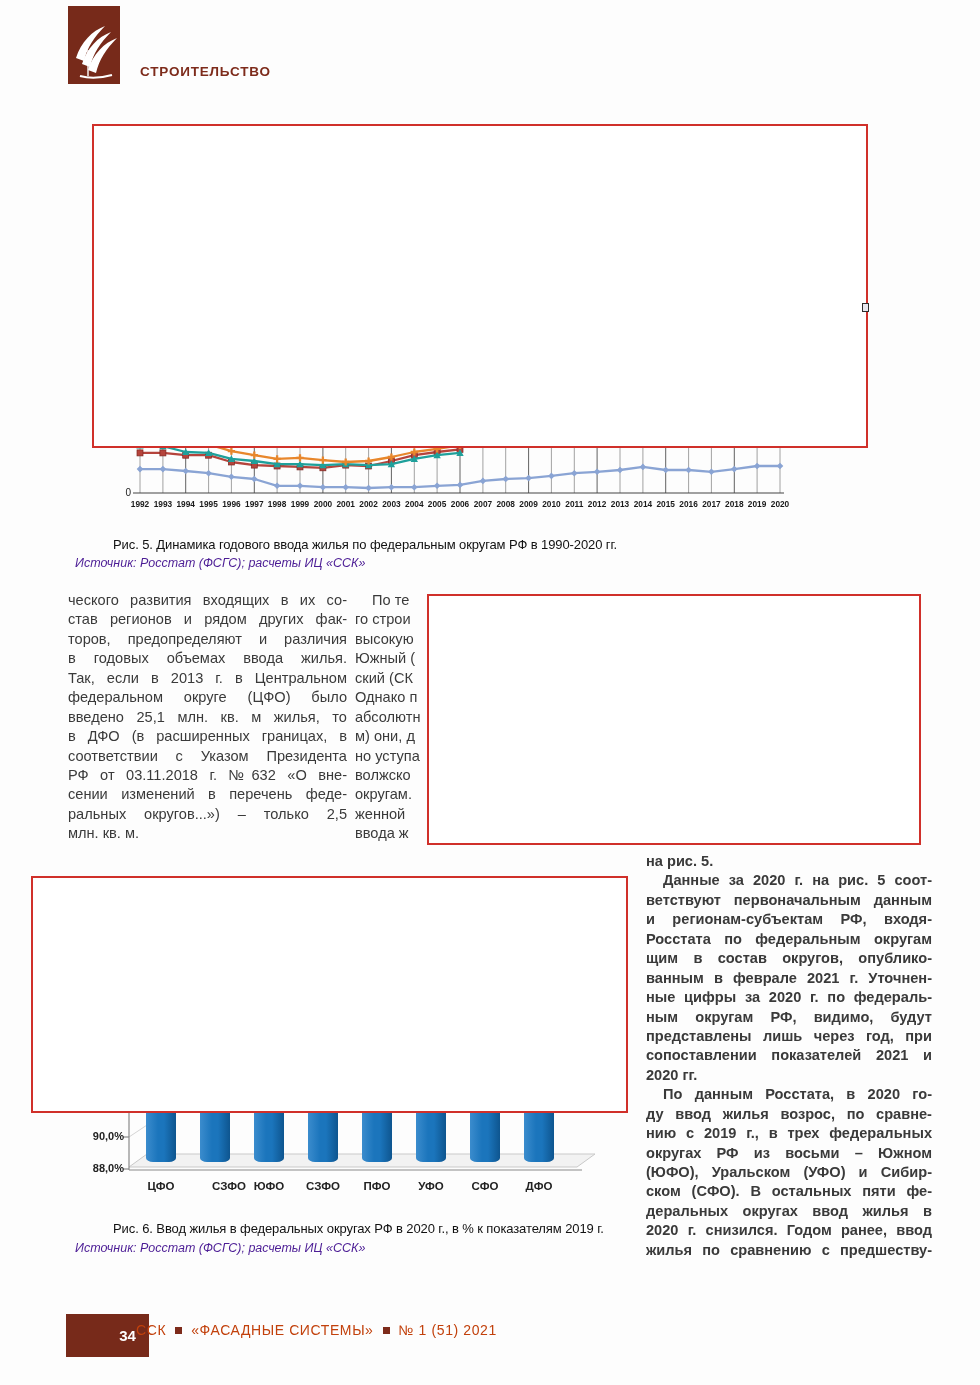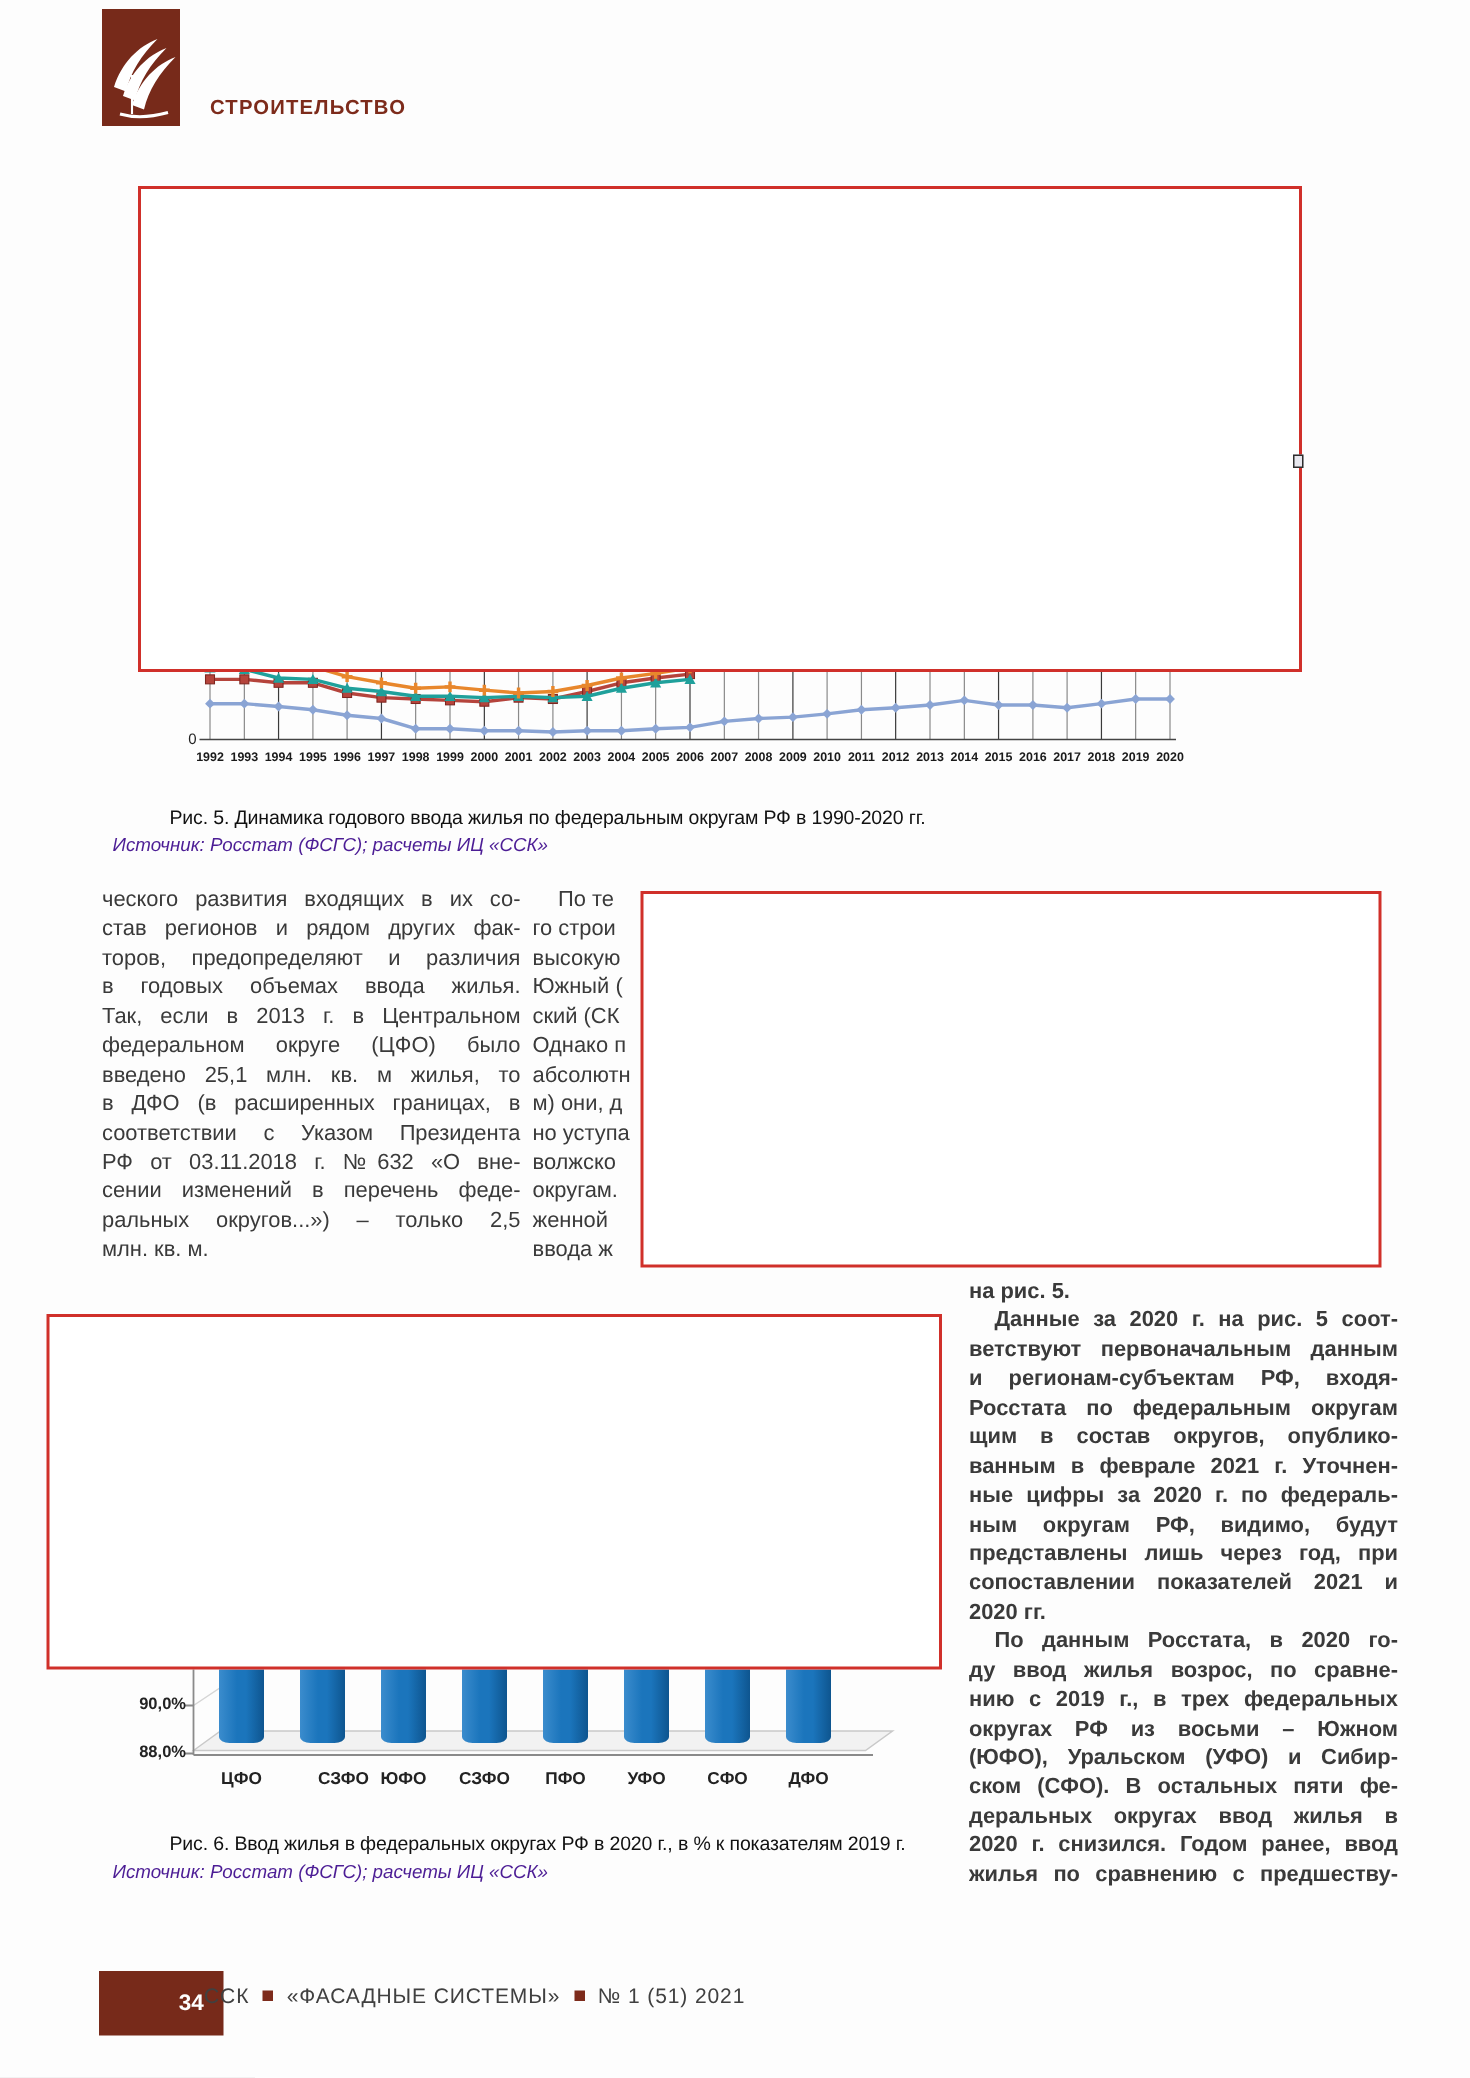--- a/index.html
+++ b/index.html
@@ -37,21 +37,21 @@
   .ytick{position:absolute;width:62px;text-align:right;font-size:11px;font-weight:bold;color:#222;}
   .ytick.t90{left:32px;top:35px;} .ytick.t88{left:32px;top:67px;}
   .bar{position:absolute;top:5px;width:30px;height:62px;border-radius:0 0 7px 7px/0 0 4px 4px;
        background:linear-gradient(90deg,#3b8ccd 0%,#1b75bc 40%,#1b75bc 60%,#0e558f 100%);}
   .bar-label{position:absolute;top:85px;width:56px;text-align:center;font-size:11.5px;
        font-weight:bold;color:#222;}
   
   .page-badge{position:absolute;left:66px;top:1314px;width:43px;height:43px;background:#772a1a;
        color:#fff;font-size:15px;font-weight:bold;text-align:center;line-height:43px;padding-left:40px;}
   .footer-line{position:absolute;left:136px;top:1322px;display:flex;align-items:center;gap:9px;
-       color:#404040;font-size:14px;letter-spacing:0.6px;}
+       color:#c2410c;font-size:14px;letter-spacing:0.6px;}
   .footer-line .sq{width:7px;height:7px;background:#7d2b1b;display:inline-block;}
 </style>
 </head>
 <body>
 
 <div class="page">
 
   <div class="logo">
     <svg width="52" height="78" viewBox="0 0 52 78">
       <path d="M8,52 C13,36 24,25 37,20 C26,31 19,42 16,55 Z" fill="#fff"></path>

